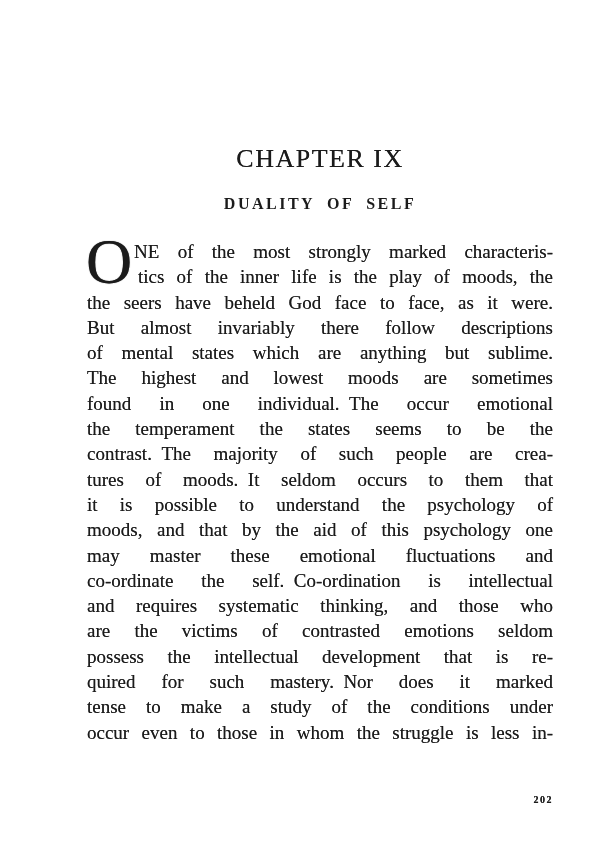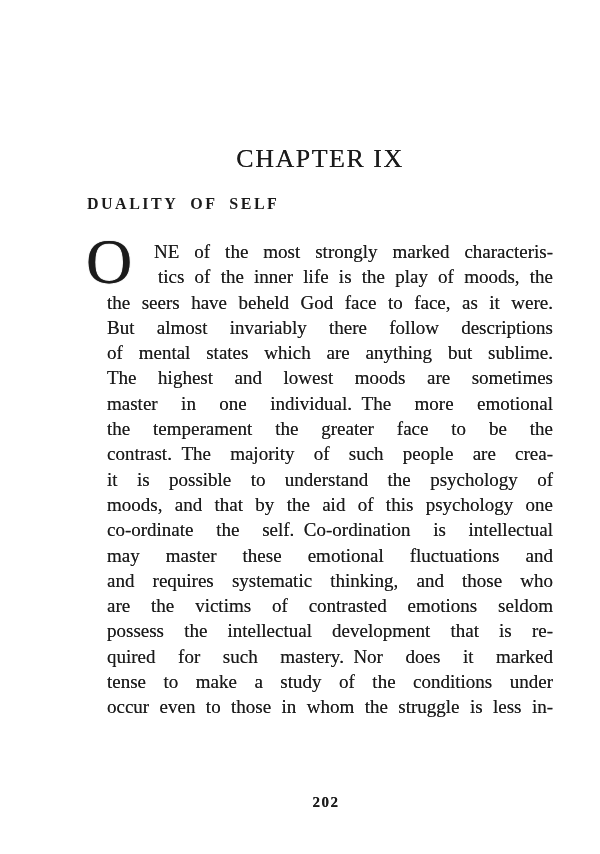--- a/index.html
+++ b/index.html
@@ -32,20 +32,21 @@
     font-size: 26px;
     letter-spacing: 1.5px;
     font-weight: 400;
     text-shadow: 0 0 0.6px rgba(0,0,0,0.75);
   }
   .section-heading {
     position: absolute;
     top: 195px;
     left: 0;
     width: 100%;
+    text-align: center;
     font-size: 16px;
     font-weight: 700;
     letter-spacing: 2.5px;
     word-spacing: 6px;
   }
   .body-text {
     position: absolute;
     top: 239px;
     left: 0;
     width: 100%;
@@ -53,43 +54,42 @@
     line-height: 25.3px;
     text-shadow: 0 0 0.5px rgba(0,0,0,0.65);
   }
   .body-text .line {
     height: 25.3px;
     text-align: justify;
     text-align-last: justify;
     text-justify: inter-word;
     white-space: nowrap;
     overflow: visible;
-    margin-left: 20px;
   }
   .opening-block {
     position: relative;
   }
   .drop-cap {
     position: absolute;
     left: -1px;
     top: -9px;
     font-size: 64px;
     line-height: 1;
     font-weight: 400;
     text-shadow: 0 0 0.8px rgba(0,0,0,0.8);
   }
   .opening-block .line.indent-1 { padding-left: 47px; }
   .opening-block .line.indent-2 { padding-left: 51px; }
   .page-number {
     position: absolute;
     top: 794px;
-    left: 6px;
+    left: 0;
     width: 100%;
-    text-align: center;
-    font-size: 15px;
+    text-align: right;
+    font-size: 10px;
     font-weight: 700;
     letter-spacing: 1.5px;
     text-shadow: 0 0 0.5px rgba(0,0,0,0.7);
   }
 </style>
 </head>
 <body>
 
 <div class="book-page">
   <div class="text-column">
@@ -102,27 +102,28 @@
       <div class="opening-block">
         <span class="drop-cap">O</span>
         <div class="line indent-1">NE of the most strongly marked characteris-</div>
         <div class="line indent-2">tics of the inner life is the play of moods, the</div>
       </div>
       <div id="lines-container">
           <div class="line">the seers have beheld God face to face, as it were.</div>
           <div class="line">But almost invariably there follow descriptions</div>
           <div class="line">of mental states which are anything but sublime.</div>
           <div class="line">The highest and lowest moods are sometimes</div>
-          <div class="line">master in one individual. The more emotional</div>
-          <div class="line">the temperament the greater face to be the</div>
+          <div class="line">found in one individual. The occur emotional</div>
+          <div class="line">the temperament the states seems to be the</div>
           <div class="line">contrast. The majority of such people are crea-</div>
+          <div class="line">tures of moods. It seldom occurs to them that</div>
           <div class="line">it is possible to understand the psychology of</div>
           <div class="line">moods, and that by the aid of this psychology one</div>
+          <div class="line">may master these emotional fluctuations and</div>
           <div class="line">co-ordinate the self. Co-ordination is intellectual</div>
-          <div class="line">may master these emotional fluctuations and</div>
           <div class="line">and requires systematic thinking, and those who</div>
           <div class="line">are the victims of contrasted emotions seldom</div>
           <div class="line">possess the intellectual development that is re-</div>
           <div class="line">quired for such mastery. Nor does it marked</div>
           <div class="line">tense to make a study of the conditions under</div>
           <div class="line">occur even to those in whom the struggle is less in-</div>
         </div>
     </div>
 
     <div class="page-number">202</div>

